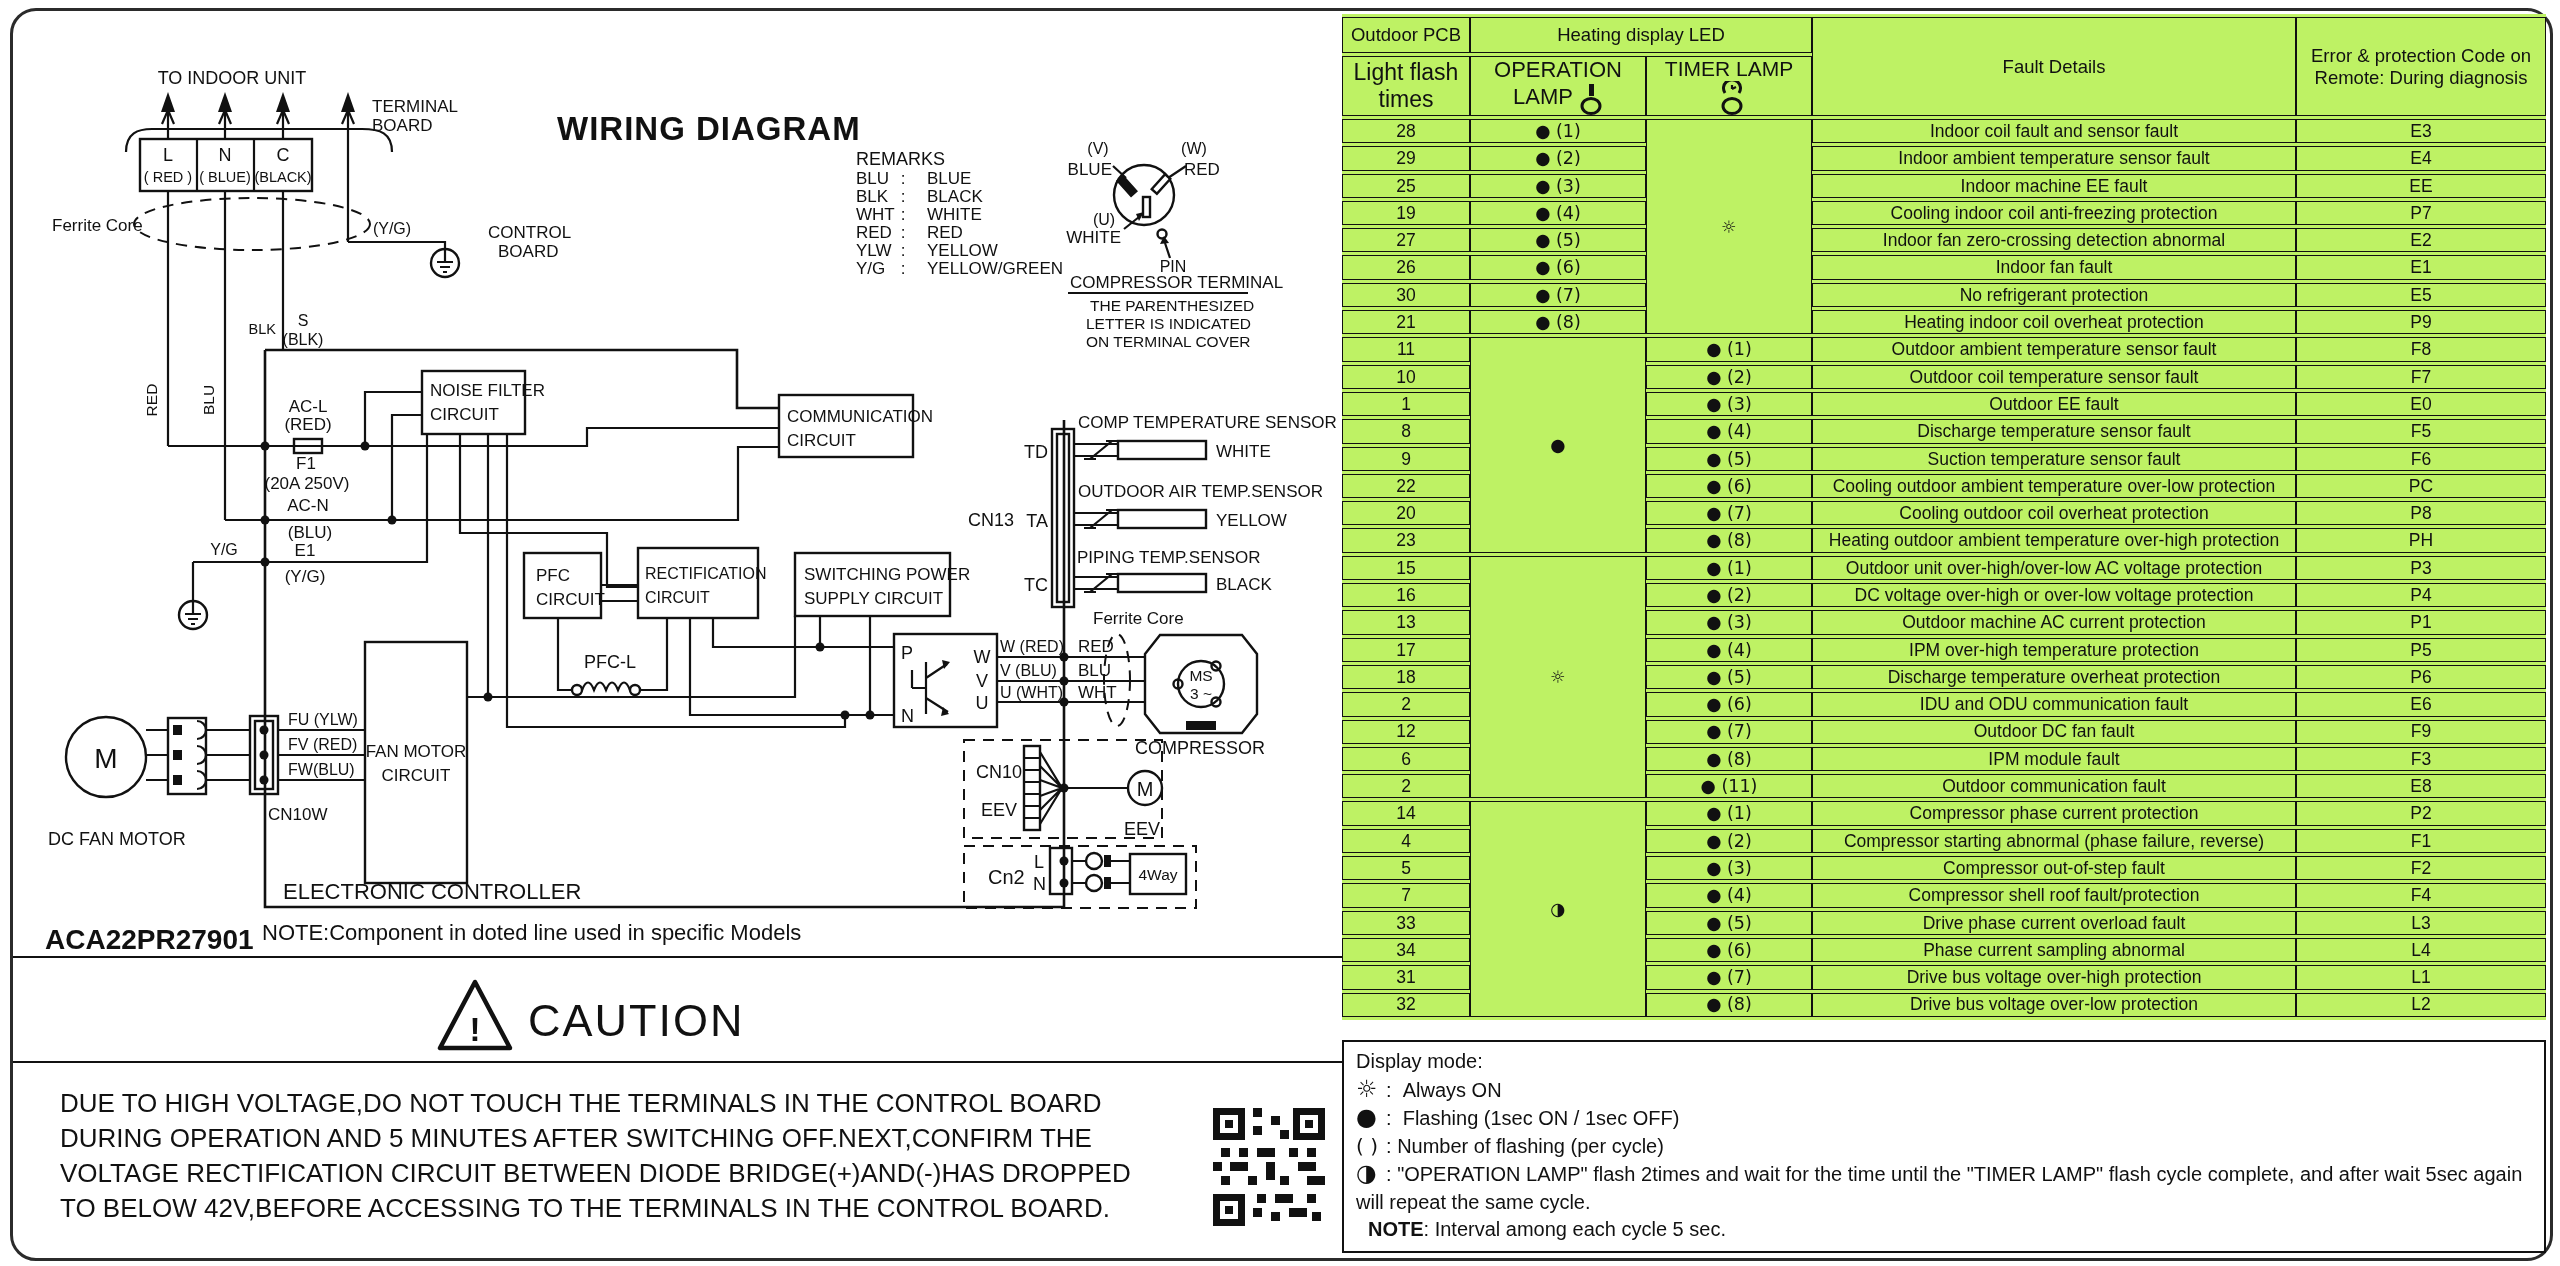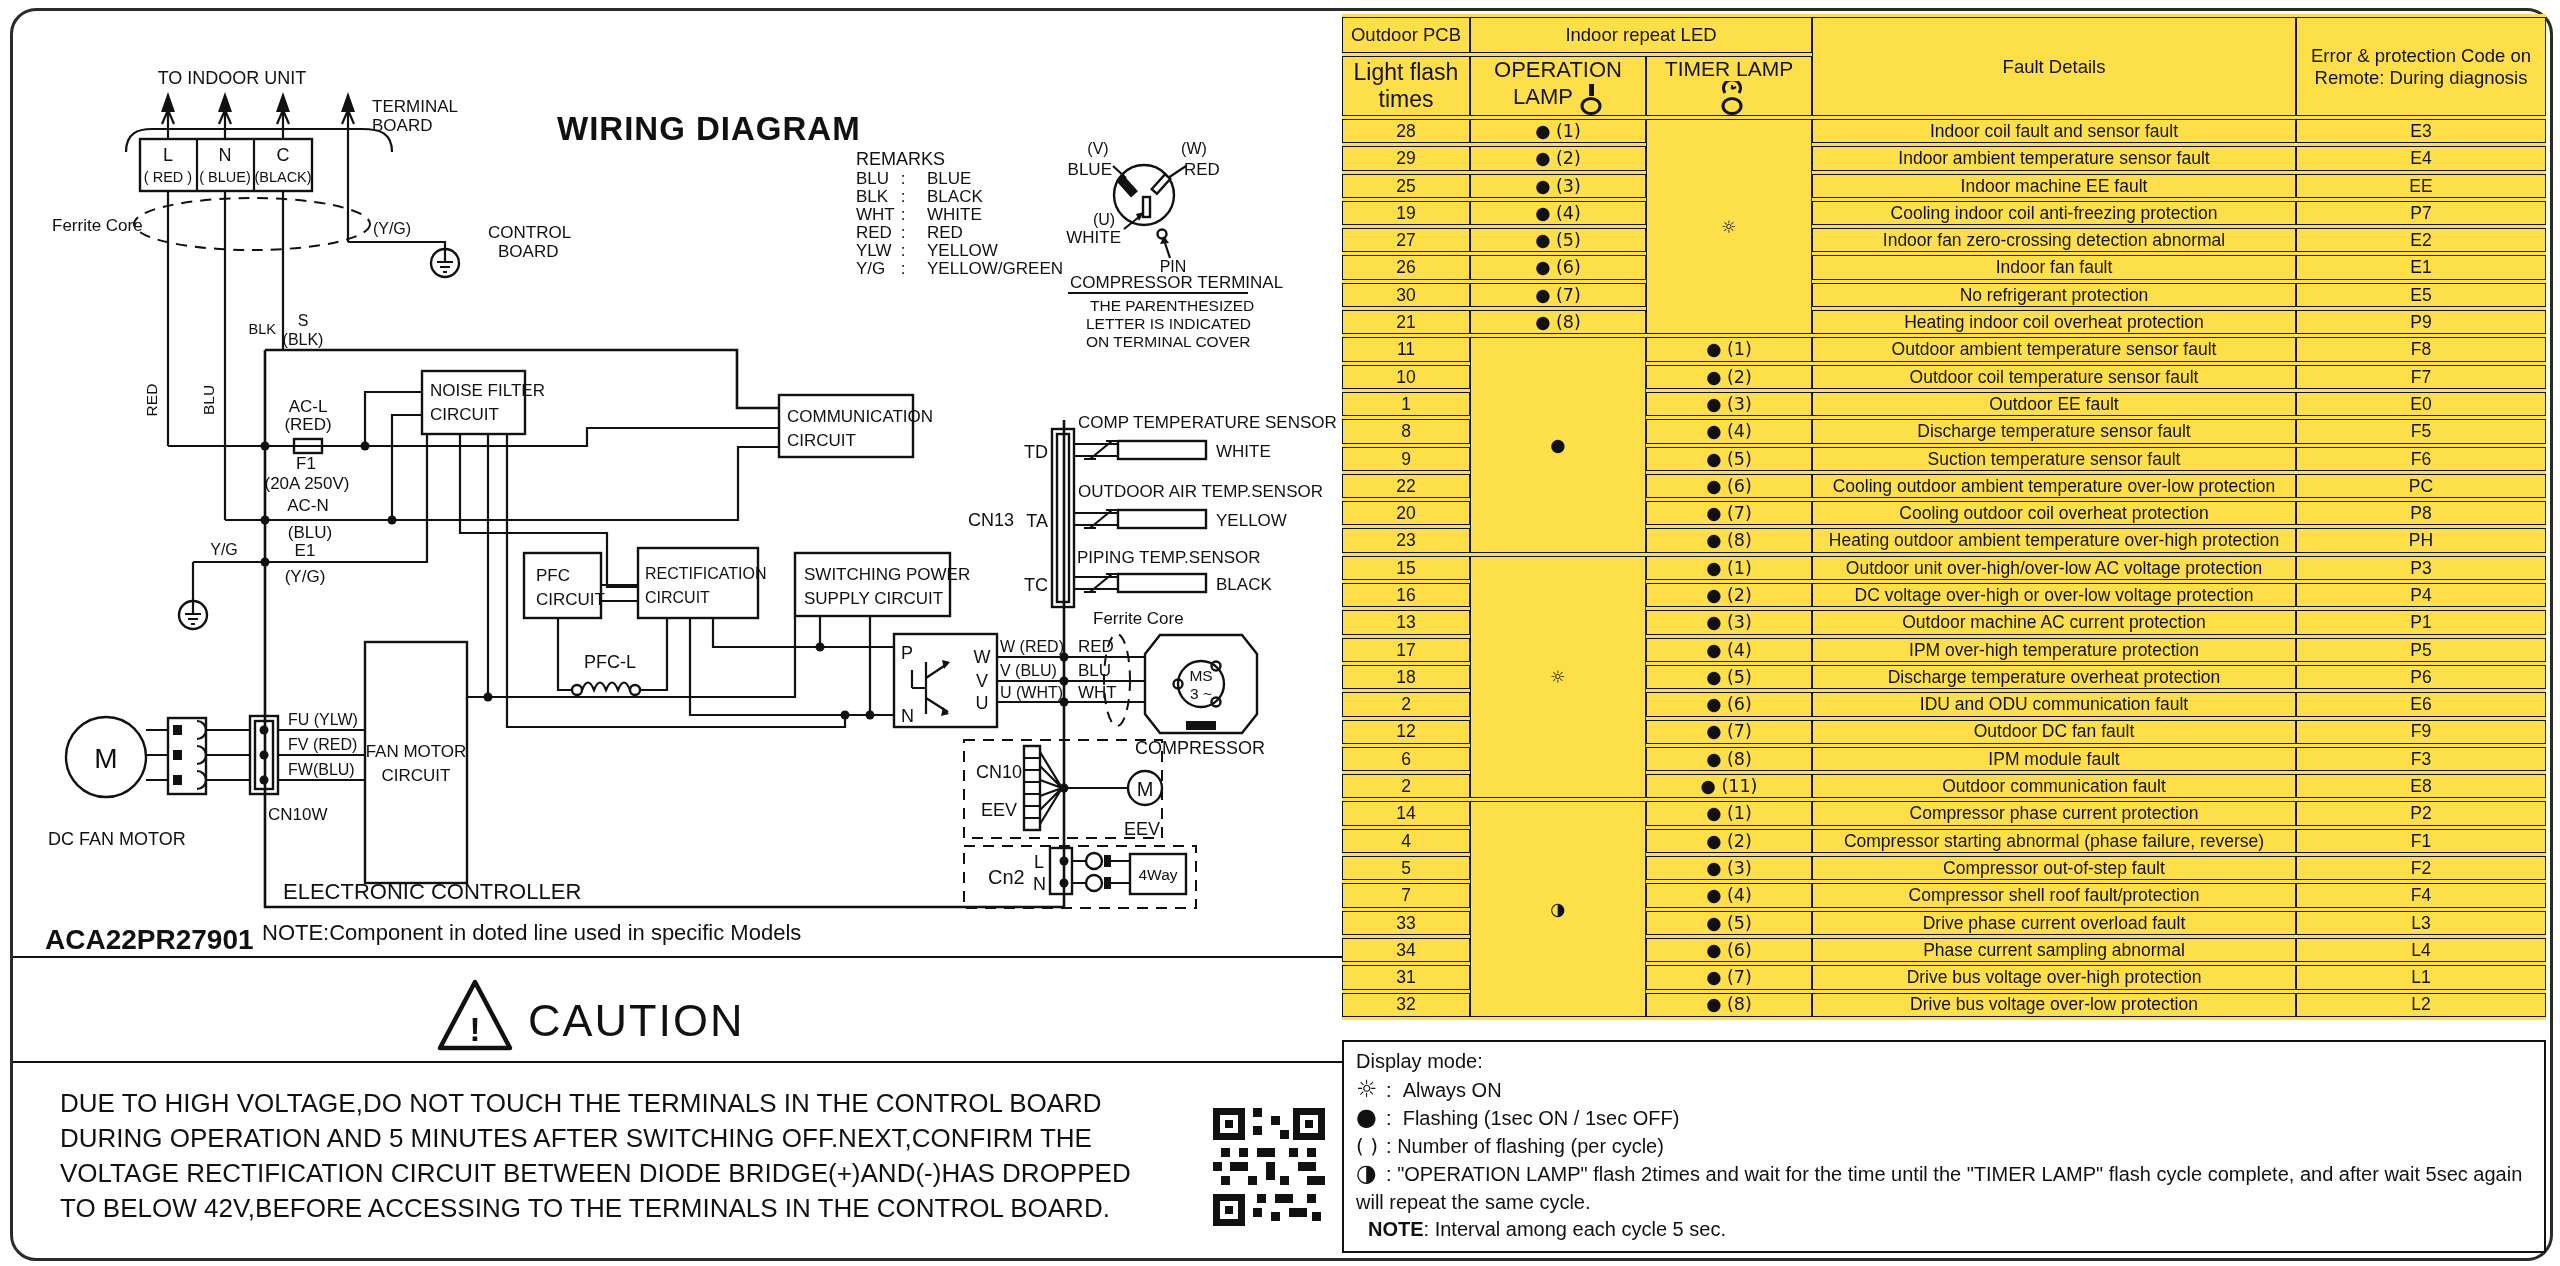--- a/index.html
+++ b/index.html
@@ -10,21 +10,21 @@
   .t18{font-size:18px}.t20{font-size:20px}.t22{font-size:22px}.t26{font-size:26px}.t28{font-size:28px}.t33{font-size:33px}.t44{font-size:45px}
   .b{font-weight:bold}.mid{text-anchor:middle}.end{text-anchor:end}
   .wire{stroke:#111;stroke-width:2.2;fill:none}
   .wireb{stroke:#111;stroke-width:2.6;fill:none}
   .box{stroke:#111;stroke-width:2.4;fill:#fff}
   .boxn{stroke:#111;stroke-width:2.4;fill:none}
   .dash{stroke:#111;stroke-width:2;fill:none;stroke-dasharray:11 8}
   .dot{fill:#111}
   
   #tablewrap{position:absolute;left:1342px;top:14px;width:1204px;}
-  #faulttable{border-collapse:separate;border-spacing:0 3px;width:1204px;table-layout:fixed;background:#fde047;}
+  #faulttable{border-collapse:separate;border-spacing:0 3px;width:1204px;table-layout:fixed;background:#bef264;}
   #faulttable th,#faulttable td{border:1.6px solid #111;font-weight:normal;text-align:center;padding:0 4px;overflow:hidden;}
   #faulttable th{font-size:18.5px;height:34px;}
   #faulttable td{font-size:17.5px;height:22.3px;line-height:1.05;}
   td.left{text-align:left;padding-left:8px;margin-top:8px;}
   th.left{text-align:left;padding-left:8px;font-size:17.5px;line-height:1.15;}
   .lampcell{font-family:"DejaVu Sans",sans-serif;}
   .sym-sun{font-size:34px;font-family:"DejaVu Sans",sans-serif;}
   .sym-dot{font-size:24px;font-family:"DejaVu Sans",sans-serif;}
   .sym-half{font-size:27px;font-family:"DejaVu Sans",sans-serif;}
   .lampicon{vertical-align:middle;margin-left:6px;}
@@ -383,21 +383,21 @@
       <colgroup>
         <col style="width:128px">
           <col style="width:176px">
           <col style="width:166px">
           <col style="width:484px">
           <col style="width:250px">
       </colgroup>
       <thead>
         <tr>
           <th>Outdoor PCB</th>
-          <th colspan="2">Indoor repeat LED</th>
+          <th colspan="2">Heating display LED</th>
           <th rowspan="2">Fault Details</th>
           <th rowspan="2" class="left">
             <div>Error &amp; protection Code on</div>
             <div>Remote: During diagnosis</div>
           </th>
         </tr>
         <tr>
           <th style="font-size:23px">Light flash times</th>
           <th>
             <span style="font-size:22px">OPERATION LAMP</span><svg class="lampicon" width="24" height="32" viewBox="0 0 24 32">

